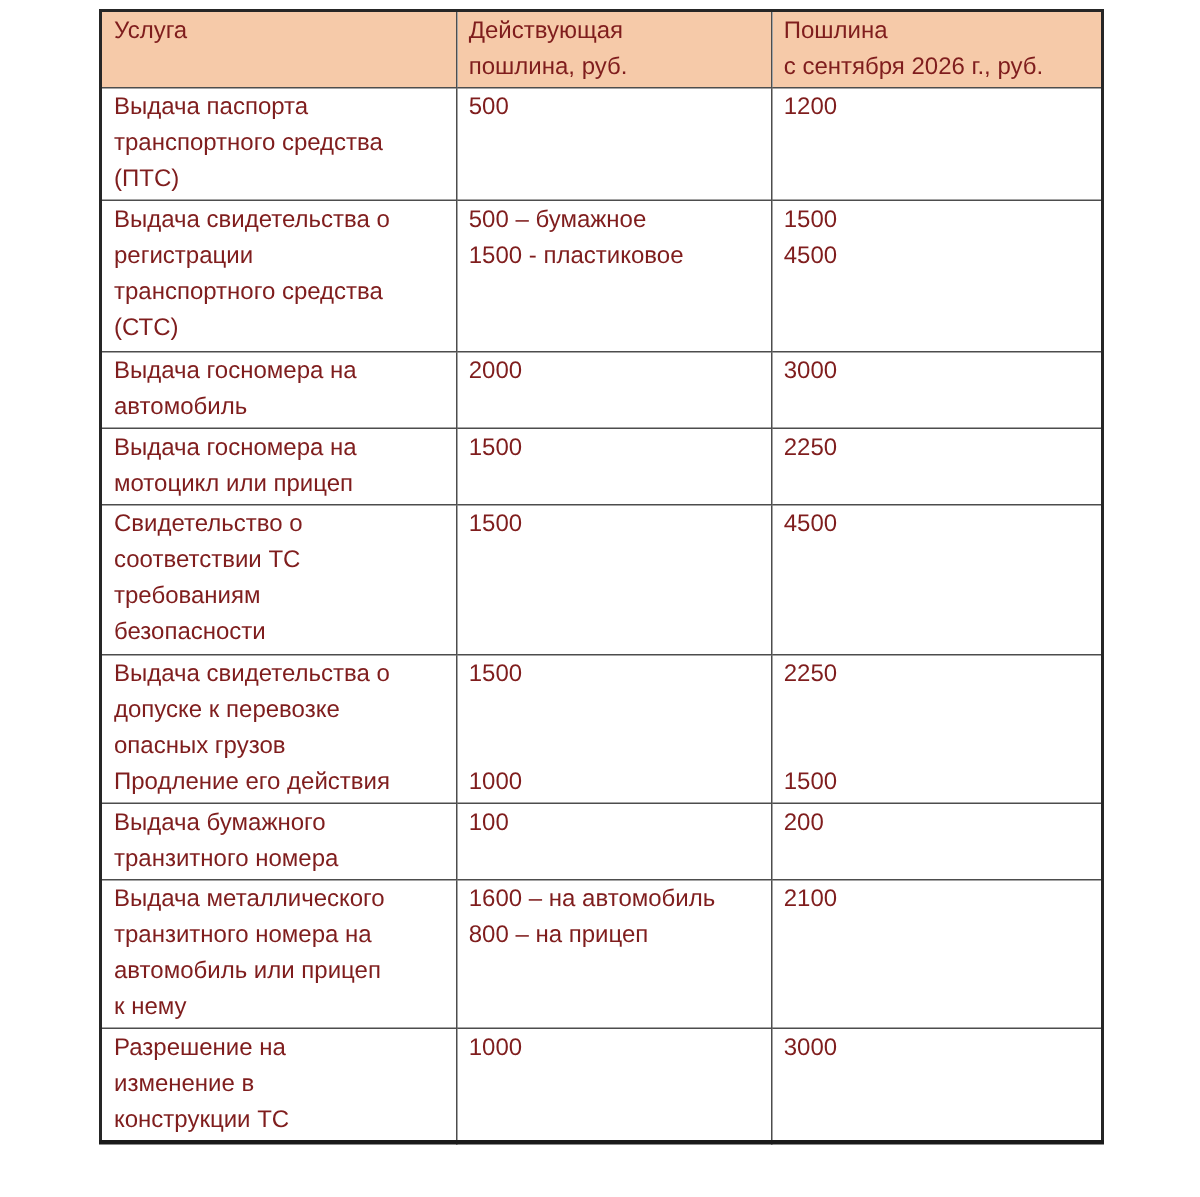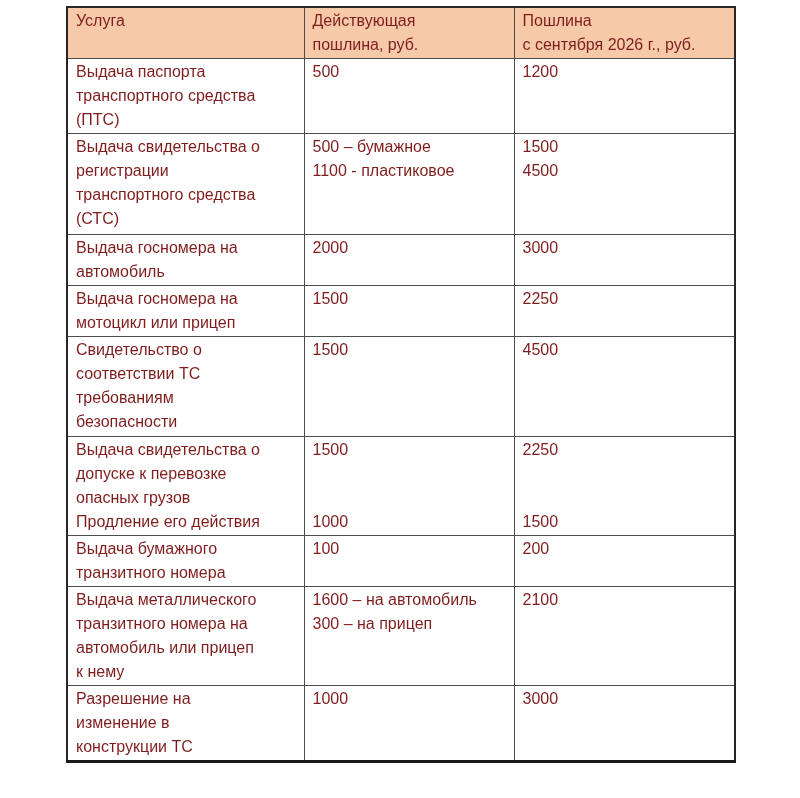--- a/index.html
+++ b/index.html
@@ -71,21 +71,21 @@
 (ПТС)</td>
         <td>500</td>
         <td>1200</td>
       </tr>
       <tr style="height:101px;">
         <td>Выдача свидетельства о
 регистрации
 транспортного средства
 (СТС)</td>
         <td>500 – бумажное
-1100 - пластиковое</td>
+1500 - пластиковое</td>
         <td>1500
 4500</td>
       </tr>
       <tr style="height:49px;">
         <td>Выдача госномера на
 автомобиль</td>
         <td>2000</td>
         <td>3000</td>
       </tr>
       <tr style="height:49px;">
@@ -121,21 +121,21 @@
 транзитного номера</td>
         <td>100</td>
         <td>200</td>
       </tr>
       <tr style="height:99px;margin-top:25px;">
         <td>Выдача металлического
 транзитного номера на
 автомобиль или прицеп
 к нему</td>
         <td>1600 – на автомобиль
-300 – на прицеп</td>
+800 – на прицеп</td>
         <td>2100</td>
       </tr>
       <tr style="height:74px;">
         <td>Разрешение на
 изменение в
 конструкции ТС</td>
         <td>1000</td>
         <td>3000</td>
       </tr>
     </tbody>

